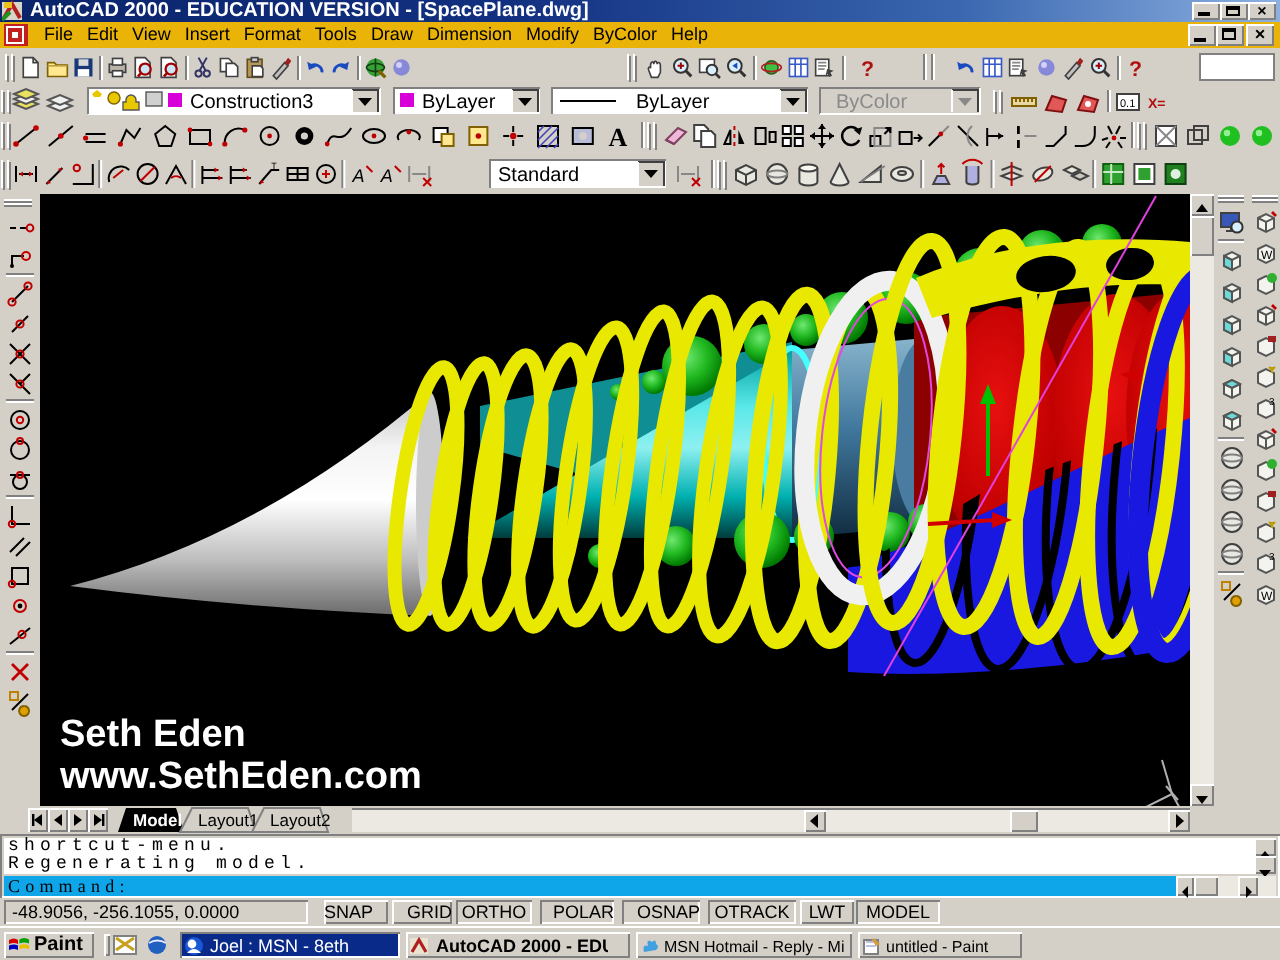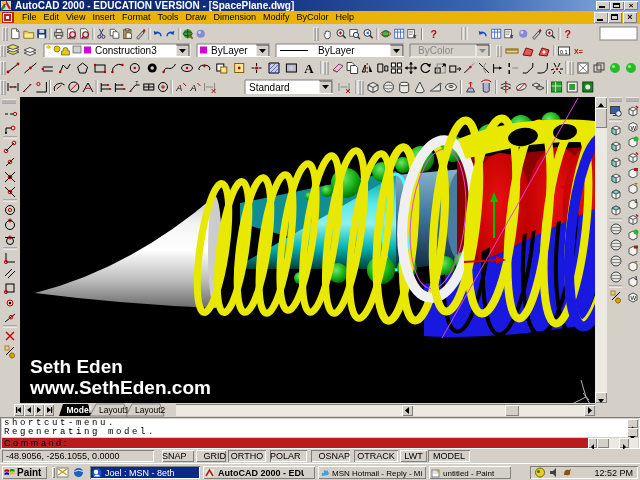--- a/index.html
+++ b/index.html
@@ -1093,38 +1093,38 @@
 <div class="abs" style="left:0;top:417px;width:640px;height:32px;background:#d4d0c8;box-shadow:inset 1px 1px 0 #808080, inset -1px -1px 0 #fff;">
   <div class="abs" style="left:2px;top:2px;width:625px;height:18px;background:#fff;font-family:'Liberation Mono',monospace;font-size:9px;line-height:9px;color:#000;padding-left:2px;letter-spacing:2.6px;">shortcut-menu.<br>Regenerating model.</div>
   <div class="abs" style="left:627px;top:2px;width:11px;height:18px;background:#ece9e2;">
     <div class="abs rbtn" style="left:0;top:0;width:11px;height:9px;background:#d4d0c8"><svg width="11" height="9">
           <path d="M5.5 2.5 L8.5 6 L2.5 6 Z" fill="#000"></path>
         </svg></div>
     <div class="abs rbtn" style="left:0;top:9px;width:11px;height:9px;background:#d4d0c8"><svg width="11" height="9">
           <path d="M5.5 6.5 L8.5 3 L2.5 3 Z" fill="#000"></path>
         </svg></div>
   </div>
-  <div class="abs" style="left:2px;top:21px;width:632px;height:10px;background:#b91c1c;font-family:Liberation Sans, sans-serif;font-size:9px;line-height:10px;color:#000;padding-left:2px;letter-spacing:2.6px;">Command:</div>
+  <div class="abs" style="left:2px;top:21px;width:632px;height:10px;background:#0ea5e9;font-family:Liberation Serif, serif;font-size:9px;line-height:10px;color:#000;padding-left:2px;letter-spacing:2.6px;">Command:</div>
   <div class="abs" style="left:588px;top:21px;width:50px;height:10px;background:#ece9e2;">
     <div class="abs rbtn" style="left:0;top:0;width:9px;height:10px;background:#d4d0c8"><svg width="9" height="10">
           <path d="M6 2 L3 5 L6 8 Z" fill="#000"></path>
         </svg></div>
     <div class="abs rbtn" style="left:9px;top:0;width:12px;height:10px;background:#d4d0c8"></div>
     <div class="abs rbtn" style="left:31px;top:0;width:10px;height:10px;background:#d4d0c8"><svg width="10" height="10">
           <path d="M4 2 L7 5 L4 8 Z" fill="#000"></path>
         </svg></div>
   </div>
 </div>
 
 <div class="abs" style="left:0;top:449px;width:640px;height:14px;background:#d4d0c8;font-size:9px;color:#000;">
   <div class="abs sunk" style="left:2px;top:1px;width:152px;height:12px;line-height:12px;padding-left:4px;">-48.9056, -256.1055, 0.0000</div>
   <div class="abs rbtn" style="left:162px;top:1px;width:32px;height:12px;line-height:12px;">SNAP</div>
   <div class="abs rbtn" style="left:196px;top:1px;width:30px;height:12px;text-align:right;line-height:12px;">GRID</div>
   <div class="abs sunk" style="left:228px;top:1px;width:38px;height:12px;text-align:center;line-height:12px;">ORTHO</div>
-  <div class="abs sunk" style="left:270px;top:1px;width:37px;height:12px;text-align:left;line-height:12px;">POLAR</div>
+  <div class="abs sunk" style="left:270px;top:1px;width:37px;height:12px;text-align:right;line-height:12px;">POLAR</div>
   <div class="abs sunk" style="left:311px;top:1px;width:39px;height:12px;text-align:right;line-height:12px;">OSNAP</div>
   <div class="abs sunk" style="left:354px;top:1px;width:44px;height:12px;text-align:center;line-height:12px;">OTRACK</div>
   <div class="abs rbtn" style="left:400px;top:1px;width:27px;height:12px;text-align:center;line-height:12px;">LWT</div>
   <div class="abs sunk" style="left:428px;top:1px;width:42px;height:12px;text-align:center;line-height:12px;">MODEL</div>
 </div>
 
 <div class="abs" style="left:0;top:463px;width:640px;height:17px;background:#d4d0c8;border-top:1px solid #fff;font-size:9px;">
   <div class="abs rbtn" style="left:2px;top:2px;width:45px;height:13px;background:#d4d0c8;">
     <svg class="abs" style="left:2px;top:1px" width="11" height="11" viewBox="0 0 11 11">
       <path d="M0.5 3 Q3 1.5 5 3 L5 5 Q3 4 0.5 5 Z" fill="#d40000"></path>
@@ -1170,26 +1170,13 @@
     <span class="abs" style="left:14px;top:2.5px;white-space:nowrap;overflow:hidden;width:90px;font-size:8px;">MSN Hotmail - Reply - Mic...</span>
   </div>
   <div class="abs rbtn" style="left:429px;top:2px;width:82px;height:13px;background:#d4d0c8;">
     <svg class="abs" style="left:2px;top:1.5px" width="10" height="10">
         <rect x="1" y="2" width="7" height="7" fill="#fff" stroke="#808080"></rect>
         <path d="M2 3 h5 M2 5 h5" stroke="#c0c0e0"></path>
         <path d="M6 1 l3 3 -2 1 -2 -3z" fill="#d0a040"></path>
       </svg>
     <span class="abs" style="left:14px;top:2.5px;white-space:nowrap;overflow:hidden;width:66px;font-size:8px;">untitled - Paint</span>
   </div>
-  <div class="abs sunk" style="left:530px;top:2px;width:108px;height:13px;">
-    <svg class="abs" style="left:4px;top:1px" width="12" height="11">
-        <circle cx="6" cy="5.5" r="4.5" fill="#e8d020" stroke="#806000"></circle>
-        <circle cx="4.5" cy="4.5" r="1.5" fill="#208020"></circle>
-      </svg>
-    <svg class="abs" style="left:18px;top:1px" width="12" height="11">
-        <path d="M2 4 h3 l3 -3 v9 l-3 -3 h-3 z" fill="#404040"></path>
-      </svg>
-    <svg class="abs" style="left:32px;top:1px" width="12" height="11">
-        <path d="M2 8 Q2 2 7 3 L9 2 L8 5 Q9 9 4 8 Z" fill="#905010"></path>
-      </svg>
-    <span class="abs" style="right:5px;top:2px;">12:52 PM</span>
-  </div>
 </div>
 
 </body></html>

